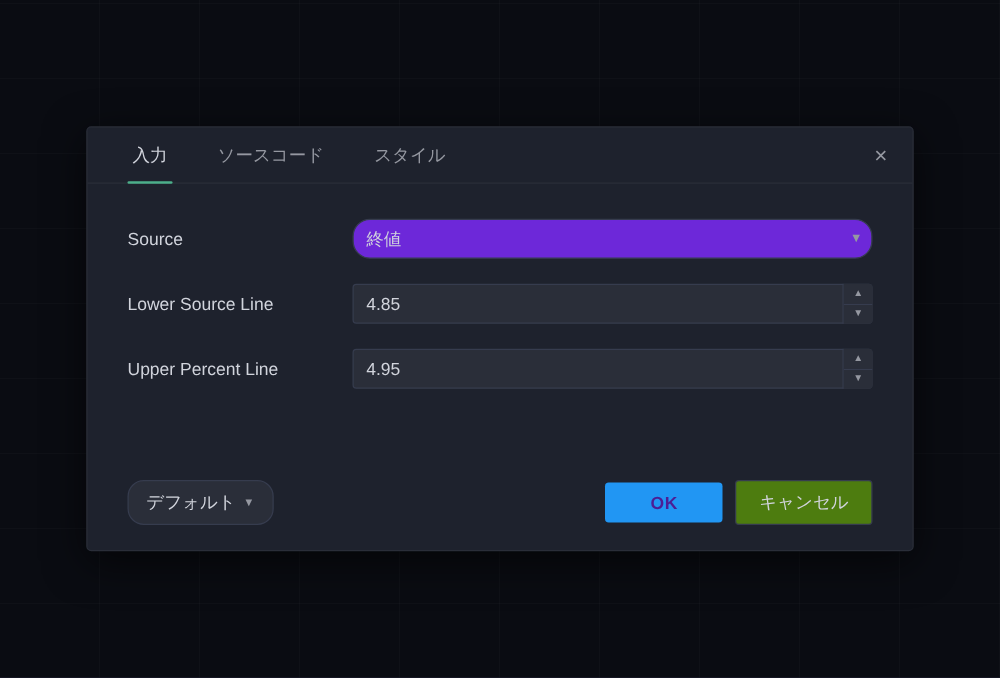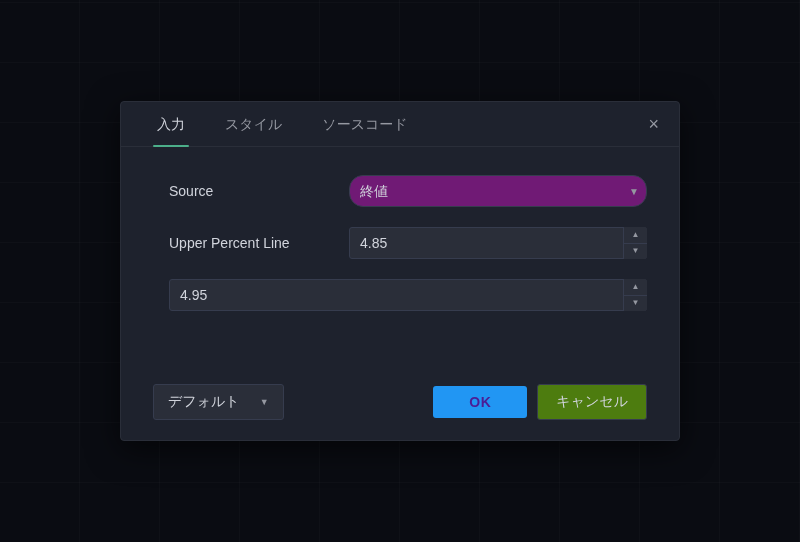--- a/index.html
+++ b/index.html
@@ -56,21 +56,21 @@
       z-index: 1;
     }
 
     
     .dialog {
       position: relative;
       z-index: 10;
       background: #1e222d;
       border: 1px solid #2a2e39;
       border-radius: 4px;
-      width: 560px;
+      width: 662px;
       min-height: 340px;
       display: flex;
       flex-direction: column;
       box-shadow: 0 8px 32px rgba(0,0,0,0.6);
     }
 
     
     .tab-bar {
       display: flex;
       align-items: center;
@@ -115,39 +115,38 @@
     
     .form-content {
       padding: 28px 32px 24px;
       flex: 1;
     }
 
     .form-row {
       display: flex;
       align-items: center;
       margin-bottom: 20px;
-      margin-left: 16px;
     }
 
     .form-label {
       color: #d1d4dc;
       font-size: 14px;
       min-width: 180px;
       flex-shrink: 0;
     }
 
     
     .select-wrapper {
       position: relative;
       flex: 1;
     }
 
     .select-box {
       width: 100%;
-      background: #701a75;
+      background: #6d28d9;
       border: 1px solid #363c4e;
       border-radius: 14px;
       color: #d1d4dc;
       font-size: 14px;
       padding: 7px 32px 7px 10px;
       appearance: none;
       cursor: pointer;
       outline: none;
     }
 
@@ -216,24 +215,24 @@
     .footer {
       display: flex;
       align-items: center;
       padding: 16px 32px 20px;
       gap: 10px;
     }
 
     .btn-default {
       display: flex;
       align-items: center;
-      gap: 20px;
+      gap: 6px;
       background: #2a2e39;
       border: 1px solid #363c4e;
-      border-radius: 3px;
+      border-radius: 13px;
       color: #d1d4dc;
       font-size: 14px;
       padding: 8px 14px;
       cursor: pointer;
       outline: none;
     }
 
     .btn-default .chevron {
       font-size: 9px;
       color: #9598a1;
@@ -268,52 +267,53 @@
 </head>
 <body>
 
 <div class="chart-bg"></div>
 <div class="overlay"></div>
 
 <div class="dialog">
 
   <div class="tab-bar">
     <div class="tab active">入力</div>
+    <div class="tab">ソースコード</div>
     <div class="tab">スタイル</div>
-    <div class="tab">ソースコード</div>
     <div class="tab-close">×</div>
   </div>
 
   <div class="form-content">
 
     <div class="form-row">
       <span class="form-label">Source</span>
       <div class="select-wrapper">
         <select class="select-box">
           <option>終値</option>
           <option>始値</option>
           <option>高値</option>
           <option>安値</option>
         </select>
         <span class="select-arrow">▼</span>
       </div>
     </div>
 
     <div class="form-row">
-      <span class="form-label">Upper Percent Line</span>
+      <span class="form-label">Lower Source Line</span>
       <div class="number-wrapper">
         <input class="number-input" type="text" value="4.85" style="">
         <div class="spinners">
           <button class="spinner-btn">▲</button>
           <button class="spinner-btn">▼</button>
         </div>
       </div>
     </div>
 
     <div class="form-row">
+      <span class="form-label">Upper Percent Line</span>
       <div class="number-wrapper">
         <input class="number-input" type="text" value="4.95" style="">
         <div class="spinners">
           <button class="spinner-btn">▲</button>
           <button class="spinner-btn">▼</button>
         </div>
       </div>
     </div>
 
   </div>

